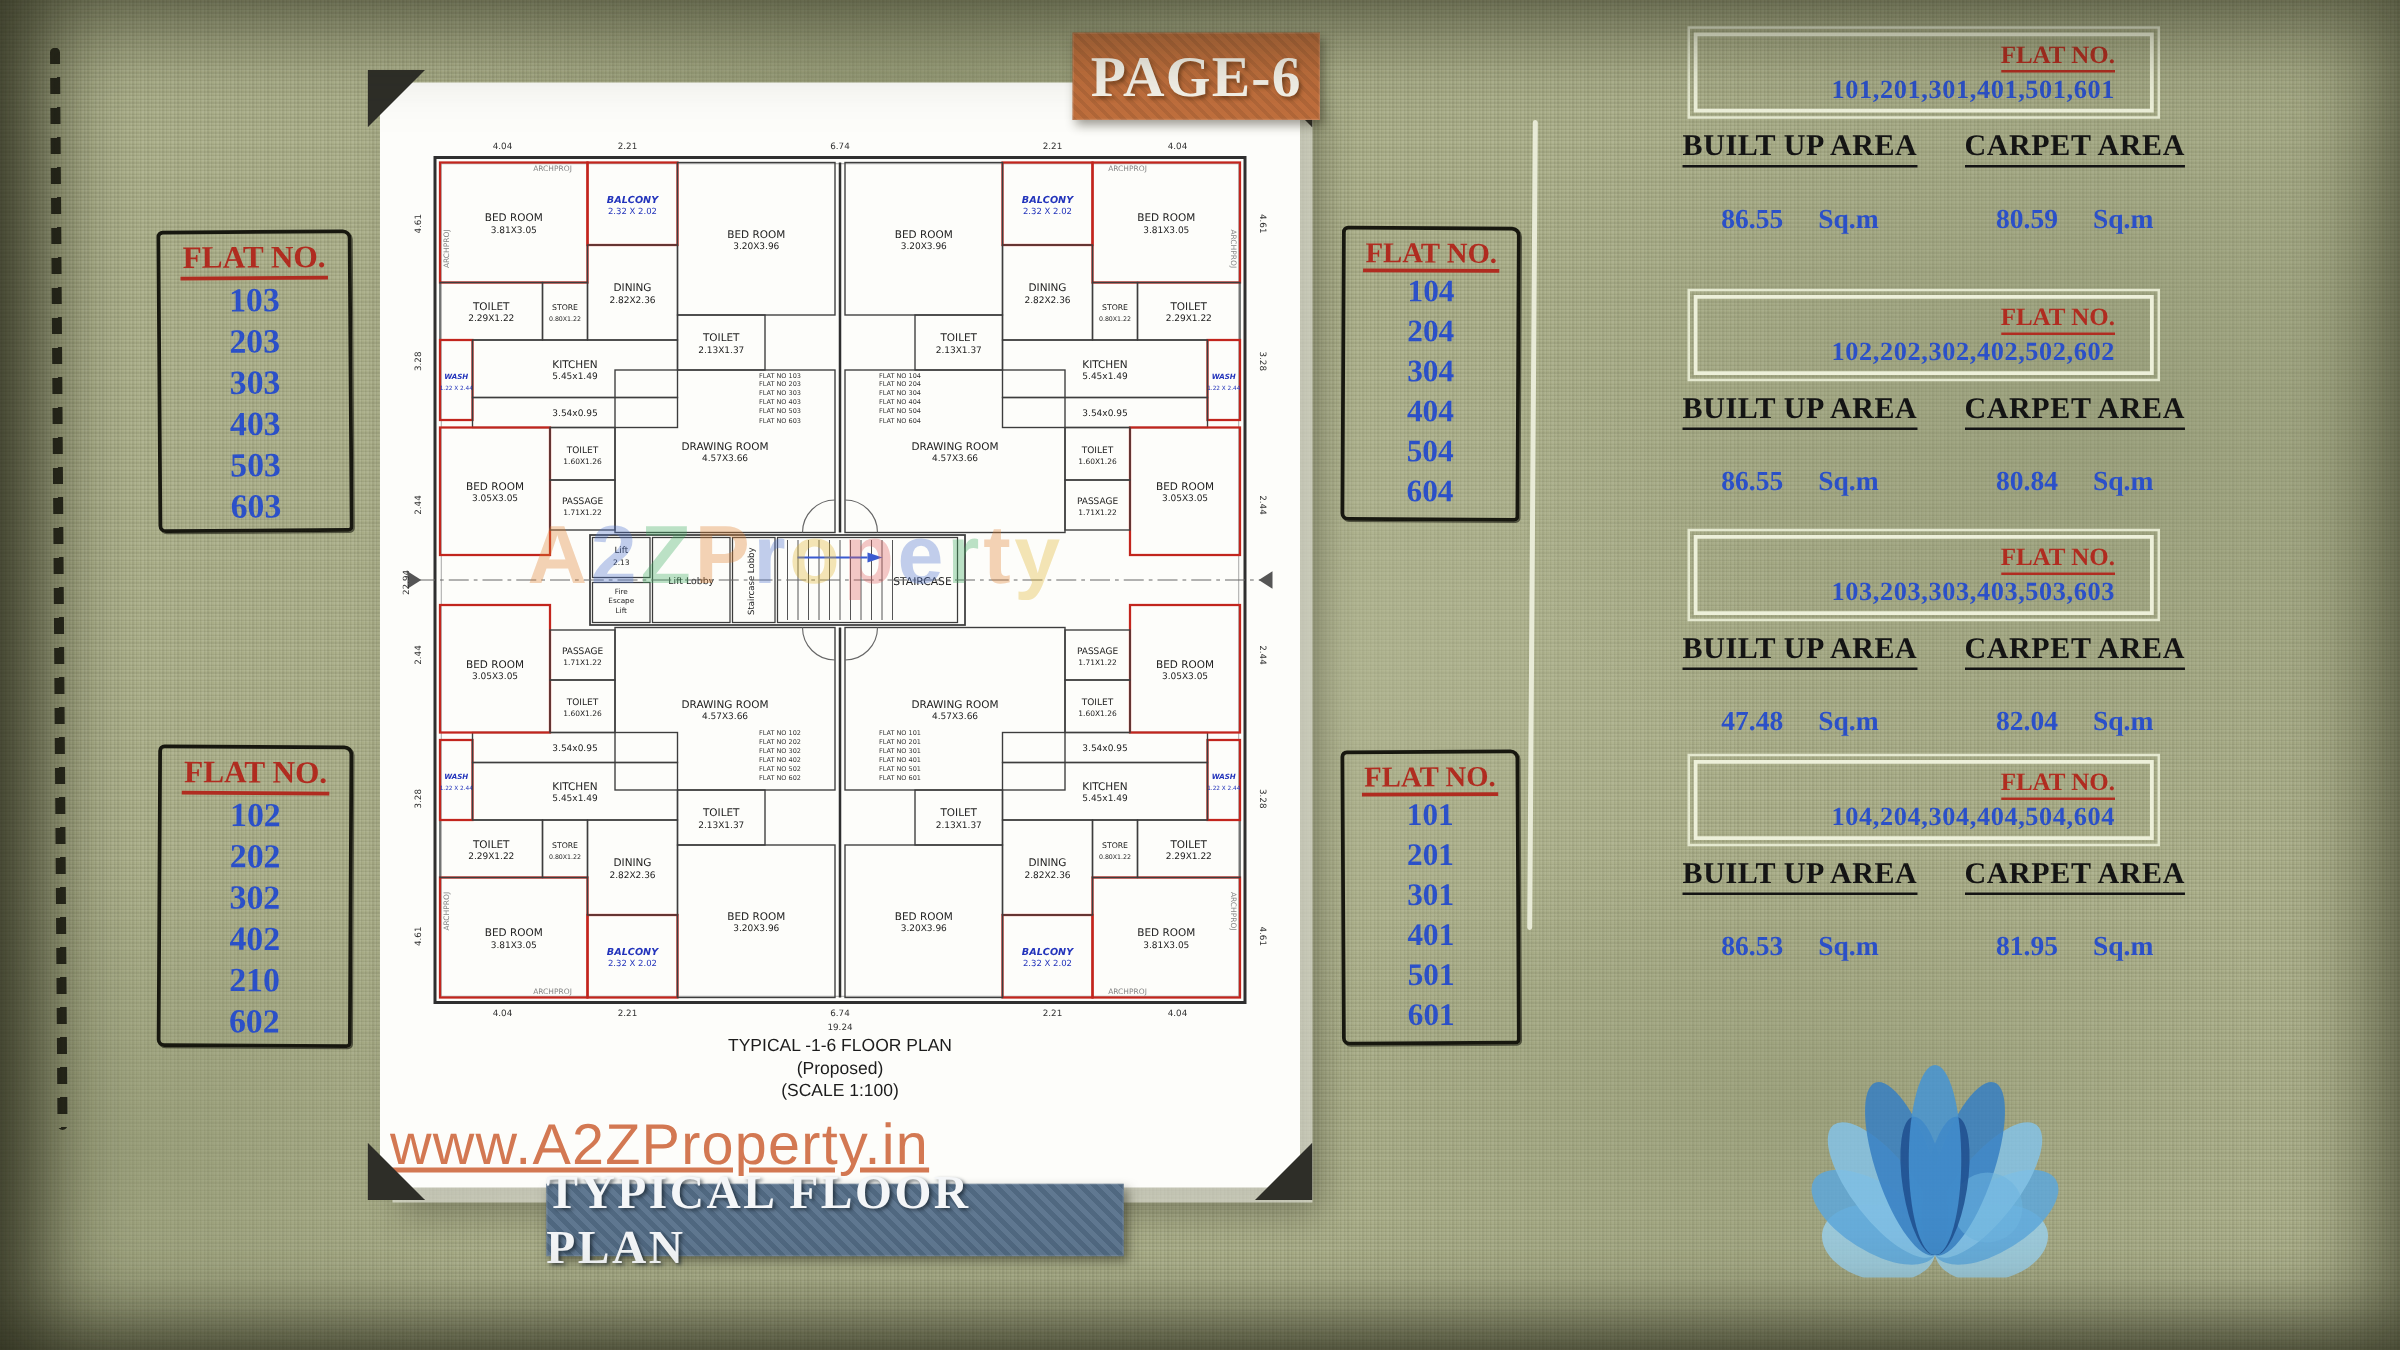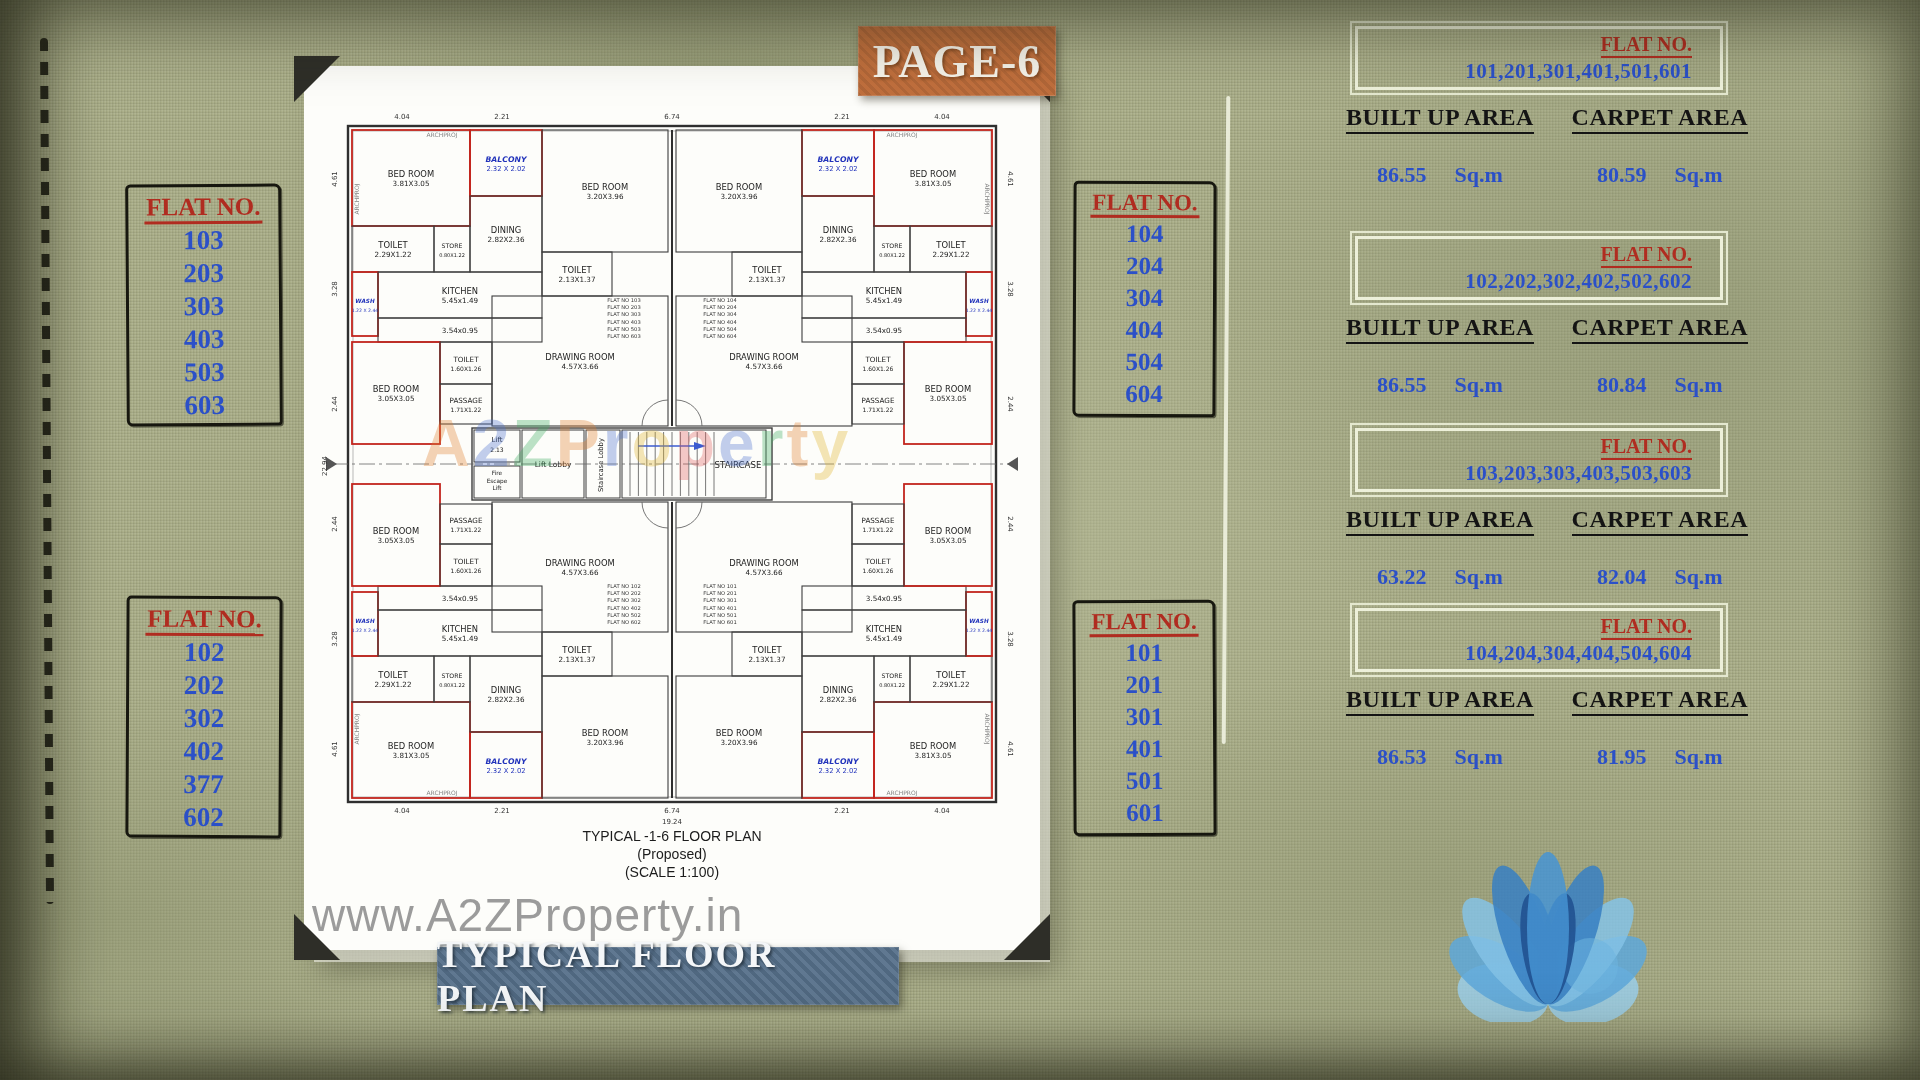--- a/index.html
+++ b/index.html
@@ -28,21 +28,21 @@
   .pc-tr{right:-10px;top:-10px;clip-path:polygon(0 0,100% 0,100% 100%);}
   .pc-bl{left:-10px;bottom:-10px;clip-path:polygon(0 0,0 100%,100% 100%);}
   .pc-br{right:-10px;bottom:-10px;clip-path:polygon(100% 0,100% 100%,0 100%);}
   #plan-svg{position:absolute;left:18px;top:38px;width:700px;height:724px;}
   #plan-svg text{font-family:"DejaVu Sans",sans-serif;}
   .plan-title{position:absolute;left:18px;top:762px;width:700px;text-align:center;
     font-family:"Liberation Sans",sans-serif;color:#1c1c1c;}
   .plan-title .l1{font-size:14px;}
   .plan-title .l2,.plan-title .l3{font-size:14px;margin-top:2px;}
   .wm-bottom{position:absolute;left:8px;bottom:8px;font-family:"Liberation Sans",sans-serif;
-    font-size:46px;color:#737373;opacity:.7;letter-spacing:1px;white-space:nowrap;z-index:11;}
+    font-size:46px;color:#c2410c;opacity:.7;letter-spacing:1px;white-space:nowrap;z-index:11;text-decoration:underline;}
   .wm-center{position:absolute;left:118px;top:339px;font-family:"Liberation Sans",sans-serif;
     font-size:66px;font-weight:bold;opacity:.34;letter-spacing:3px;white-space:nowrap;z-index:11;}
   
   .page-banner{position:absolute;left:858px;top:26px;width:198px;height:70px;z-index:20;
     background:#c06f3d;background-image:repeating-linear-gradient(45deg, rgba(0,0,0,.08) 0 3px, transparent 3px 7px);
     display:flex;align-items:center;justify-content:center;box-shadow:3px 4px 8px rgba(40,35,20,.45), inset 0 0 0 1px rgba(255,255,255,.15);}
   .page-banner span{color:#f6f3ea;font-size:46px;font-weight:bold;letter-spacing:1px;text-shadow:2px 2px 3px rgba(90,50,20,.6);}
   .floor-banner{position:absolute;left:437px;top:947px;width:462px;height:58px;z-index:22;
     background:#56708a;background-image:repeating-linear-gradient(45deg, rgba(255,255,255,.06) 0 4px, rgba(0,0,0,.07) 4px 8px);
     display:flex;align-items:center;justify-content:center;box-shadow:3px 4px 8px rgba(40,40,25,.5), inset 0 0 0 1px rgba(255,255,255,.12);}
@@ -373,21 +373,21 @@
     <div class="fb-num">403</div>
     <div class="fb-num">503</div>
     <div class="fb-num">603</div>
   </div>
   <div class="flat-box" style="left:126px;top:596px;width:150px;height:236px;transform:rotate(.3deg);">
     <div><span class="fb-head">FLAT NO.</span></div>
     <div class="fb-num">102</div>
     <div class="fb-num">202</div>
     <div class="fb-num">302</div>
     <div class="fb-num">402</div>
-    <div class="fb-num">377</div>
+    <div class="fb-num">210</div>
     <div class="fb-num">602</div>
   </div>
 
   <div class="flat-box fb-small" style="left:1073px;top:181px;width:137px;height:230px;transform:rotate(.3deg);">
     <div><span class="fb-head">FLAT NO.</span></div>
     <div class="fb-num">104</div>
     <div class="fb-num">204</div>
     <div class="fb-num">304</div>
     <div class="fb-num">404</div>
     <div class="fb-num">504</div>
@@ -438,21 +438,21 @@
   </div>
 
   <div class="panel" style="top:428px;">
     <div class="flat-frame">
       <div class="ff-head">FLAT NO.</div>
       <div class="ff-nums">103,203,303,403,503,603</div>
     </div>
     <div class="areas-row">
       <div class="area-col">
         <span class="area-head">BUILT UP AREA</span>
-        <div class="area-val"><span>63.22</span><span class="unit">Sq.m</span></div>
+        <div class="area-val"><span>47.48</span><span class="unit">Sq.m</span></div>
       </div>
       <div class="area-col">
         <span class="area-head">CARPET AREA</span>
         <div class="area-val"><span>82.04</span><span class="unit">Sq.m</span></div>
       </div>
     </div>
   </div>
 
   <div class="panel" style="top:608px;">
     <div class="flat-frame">

